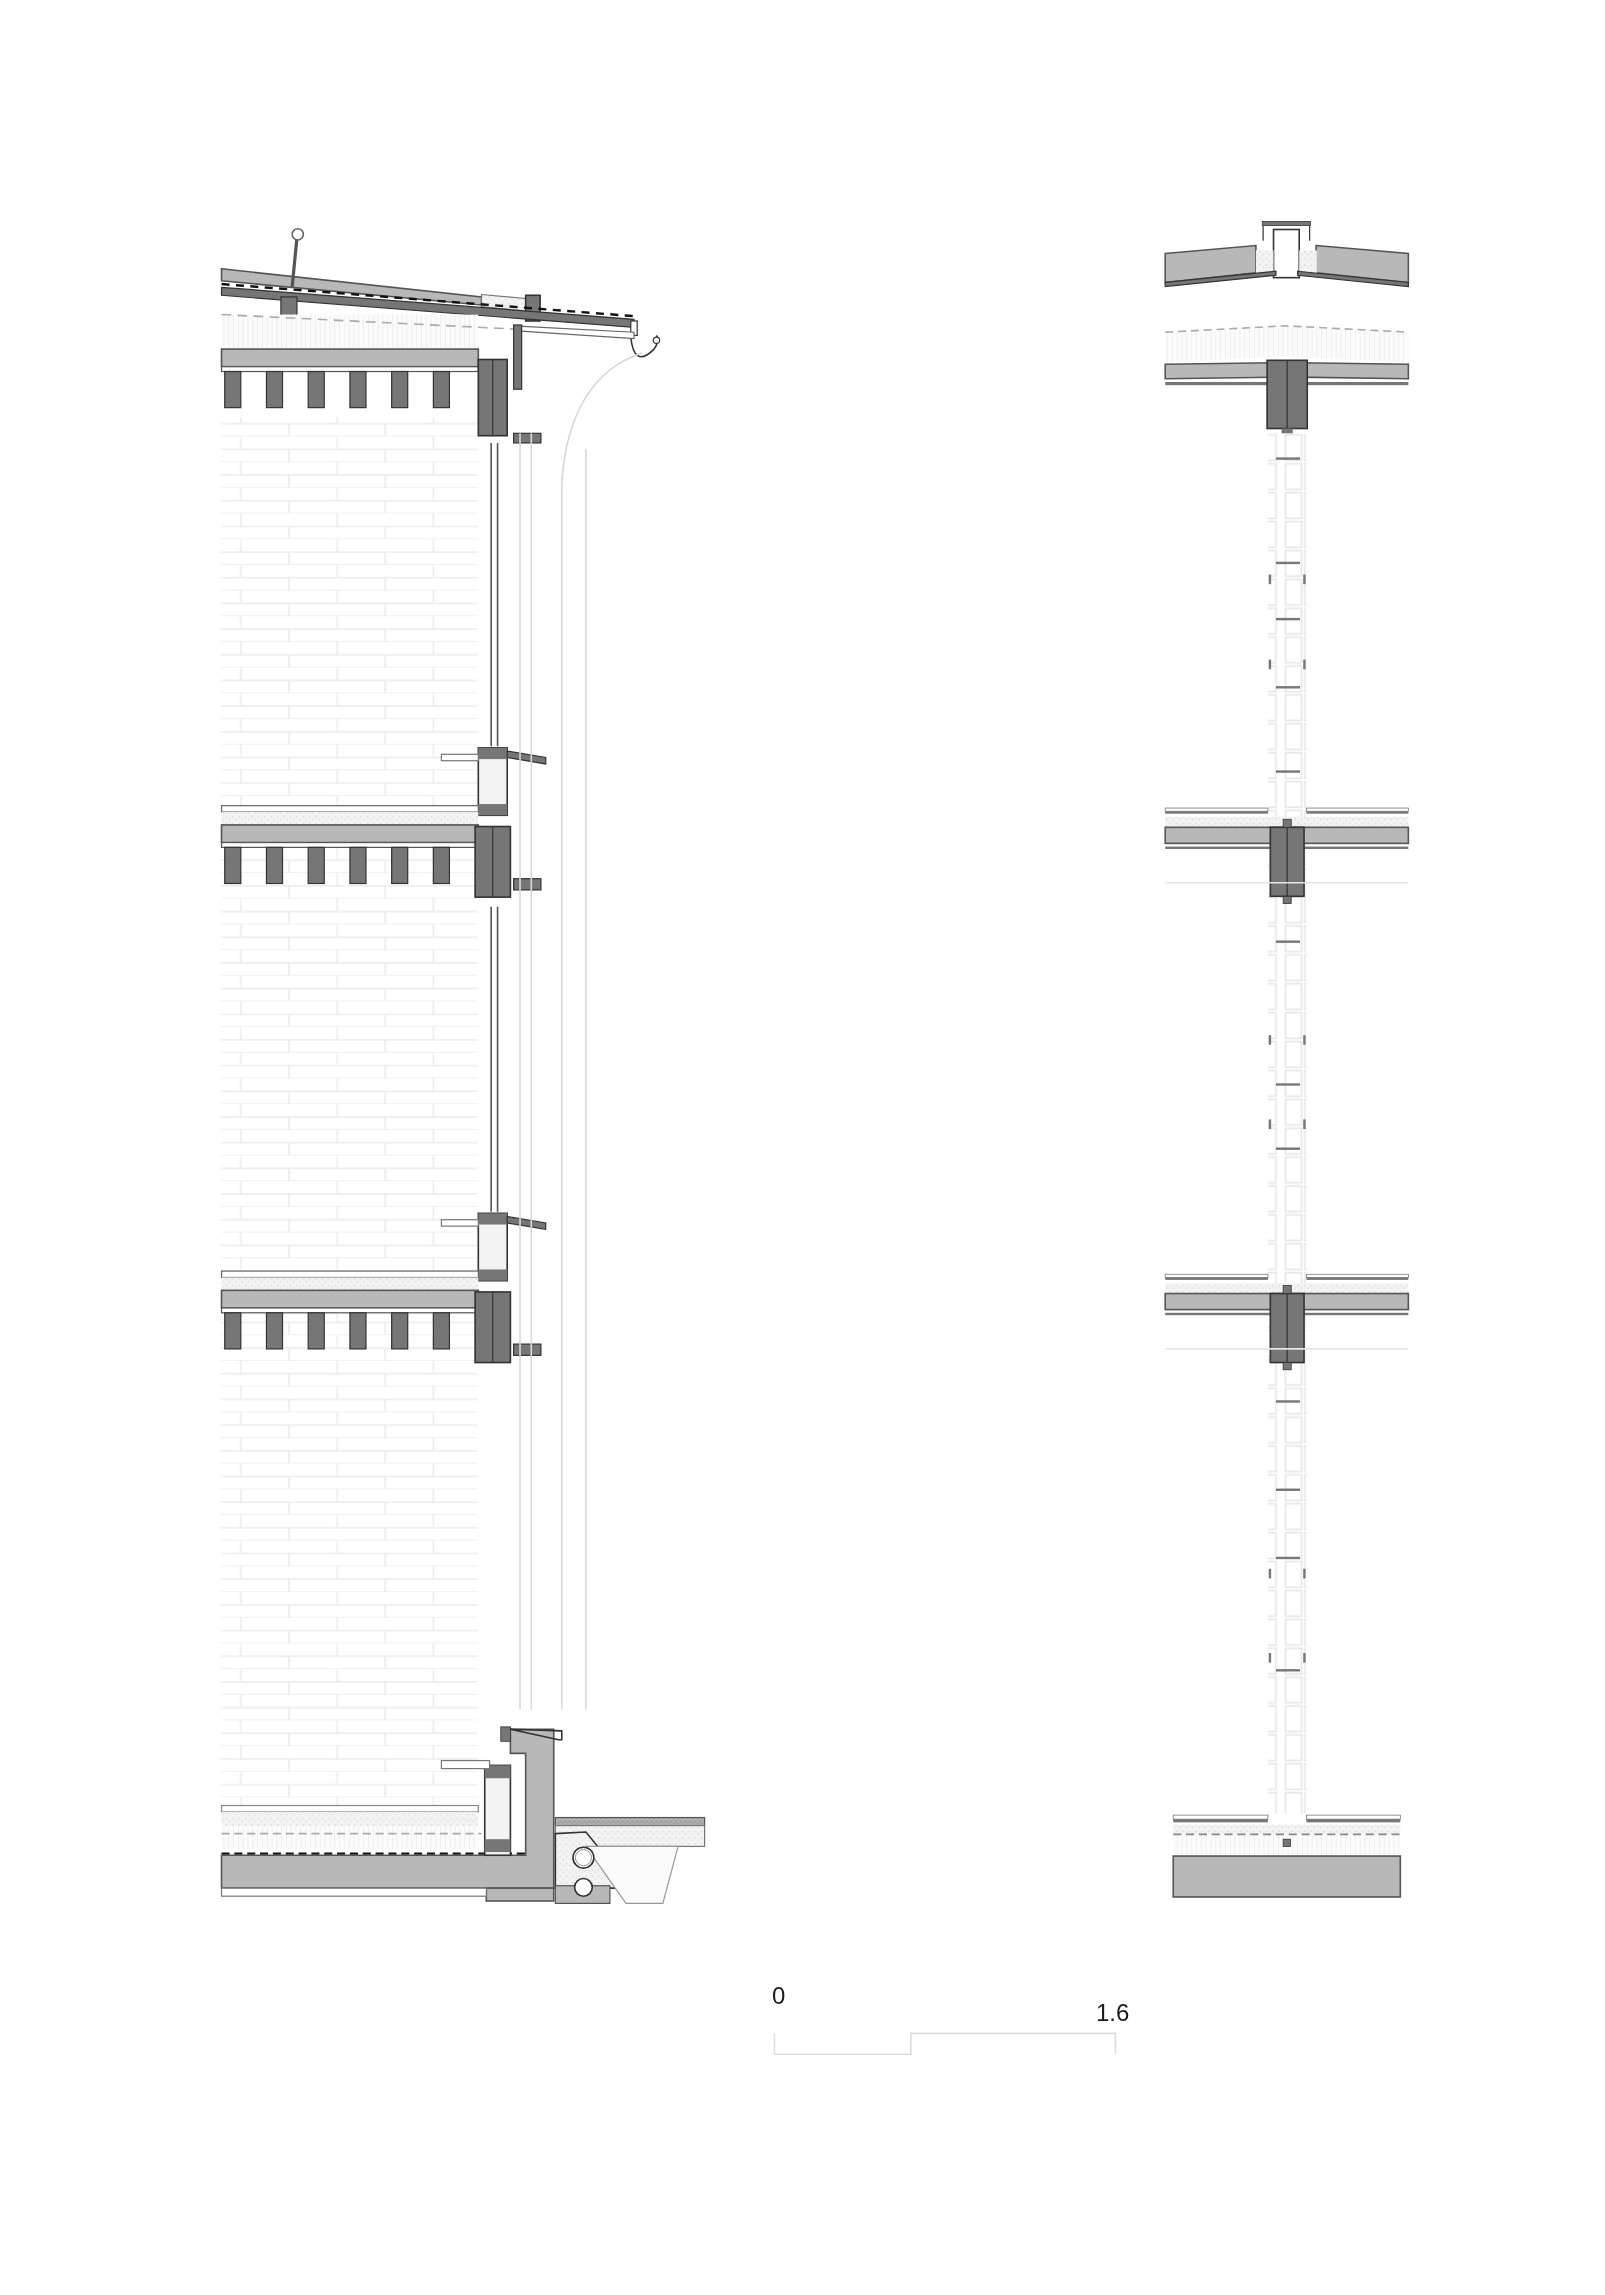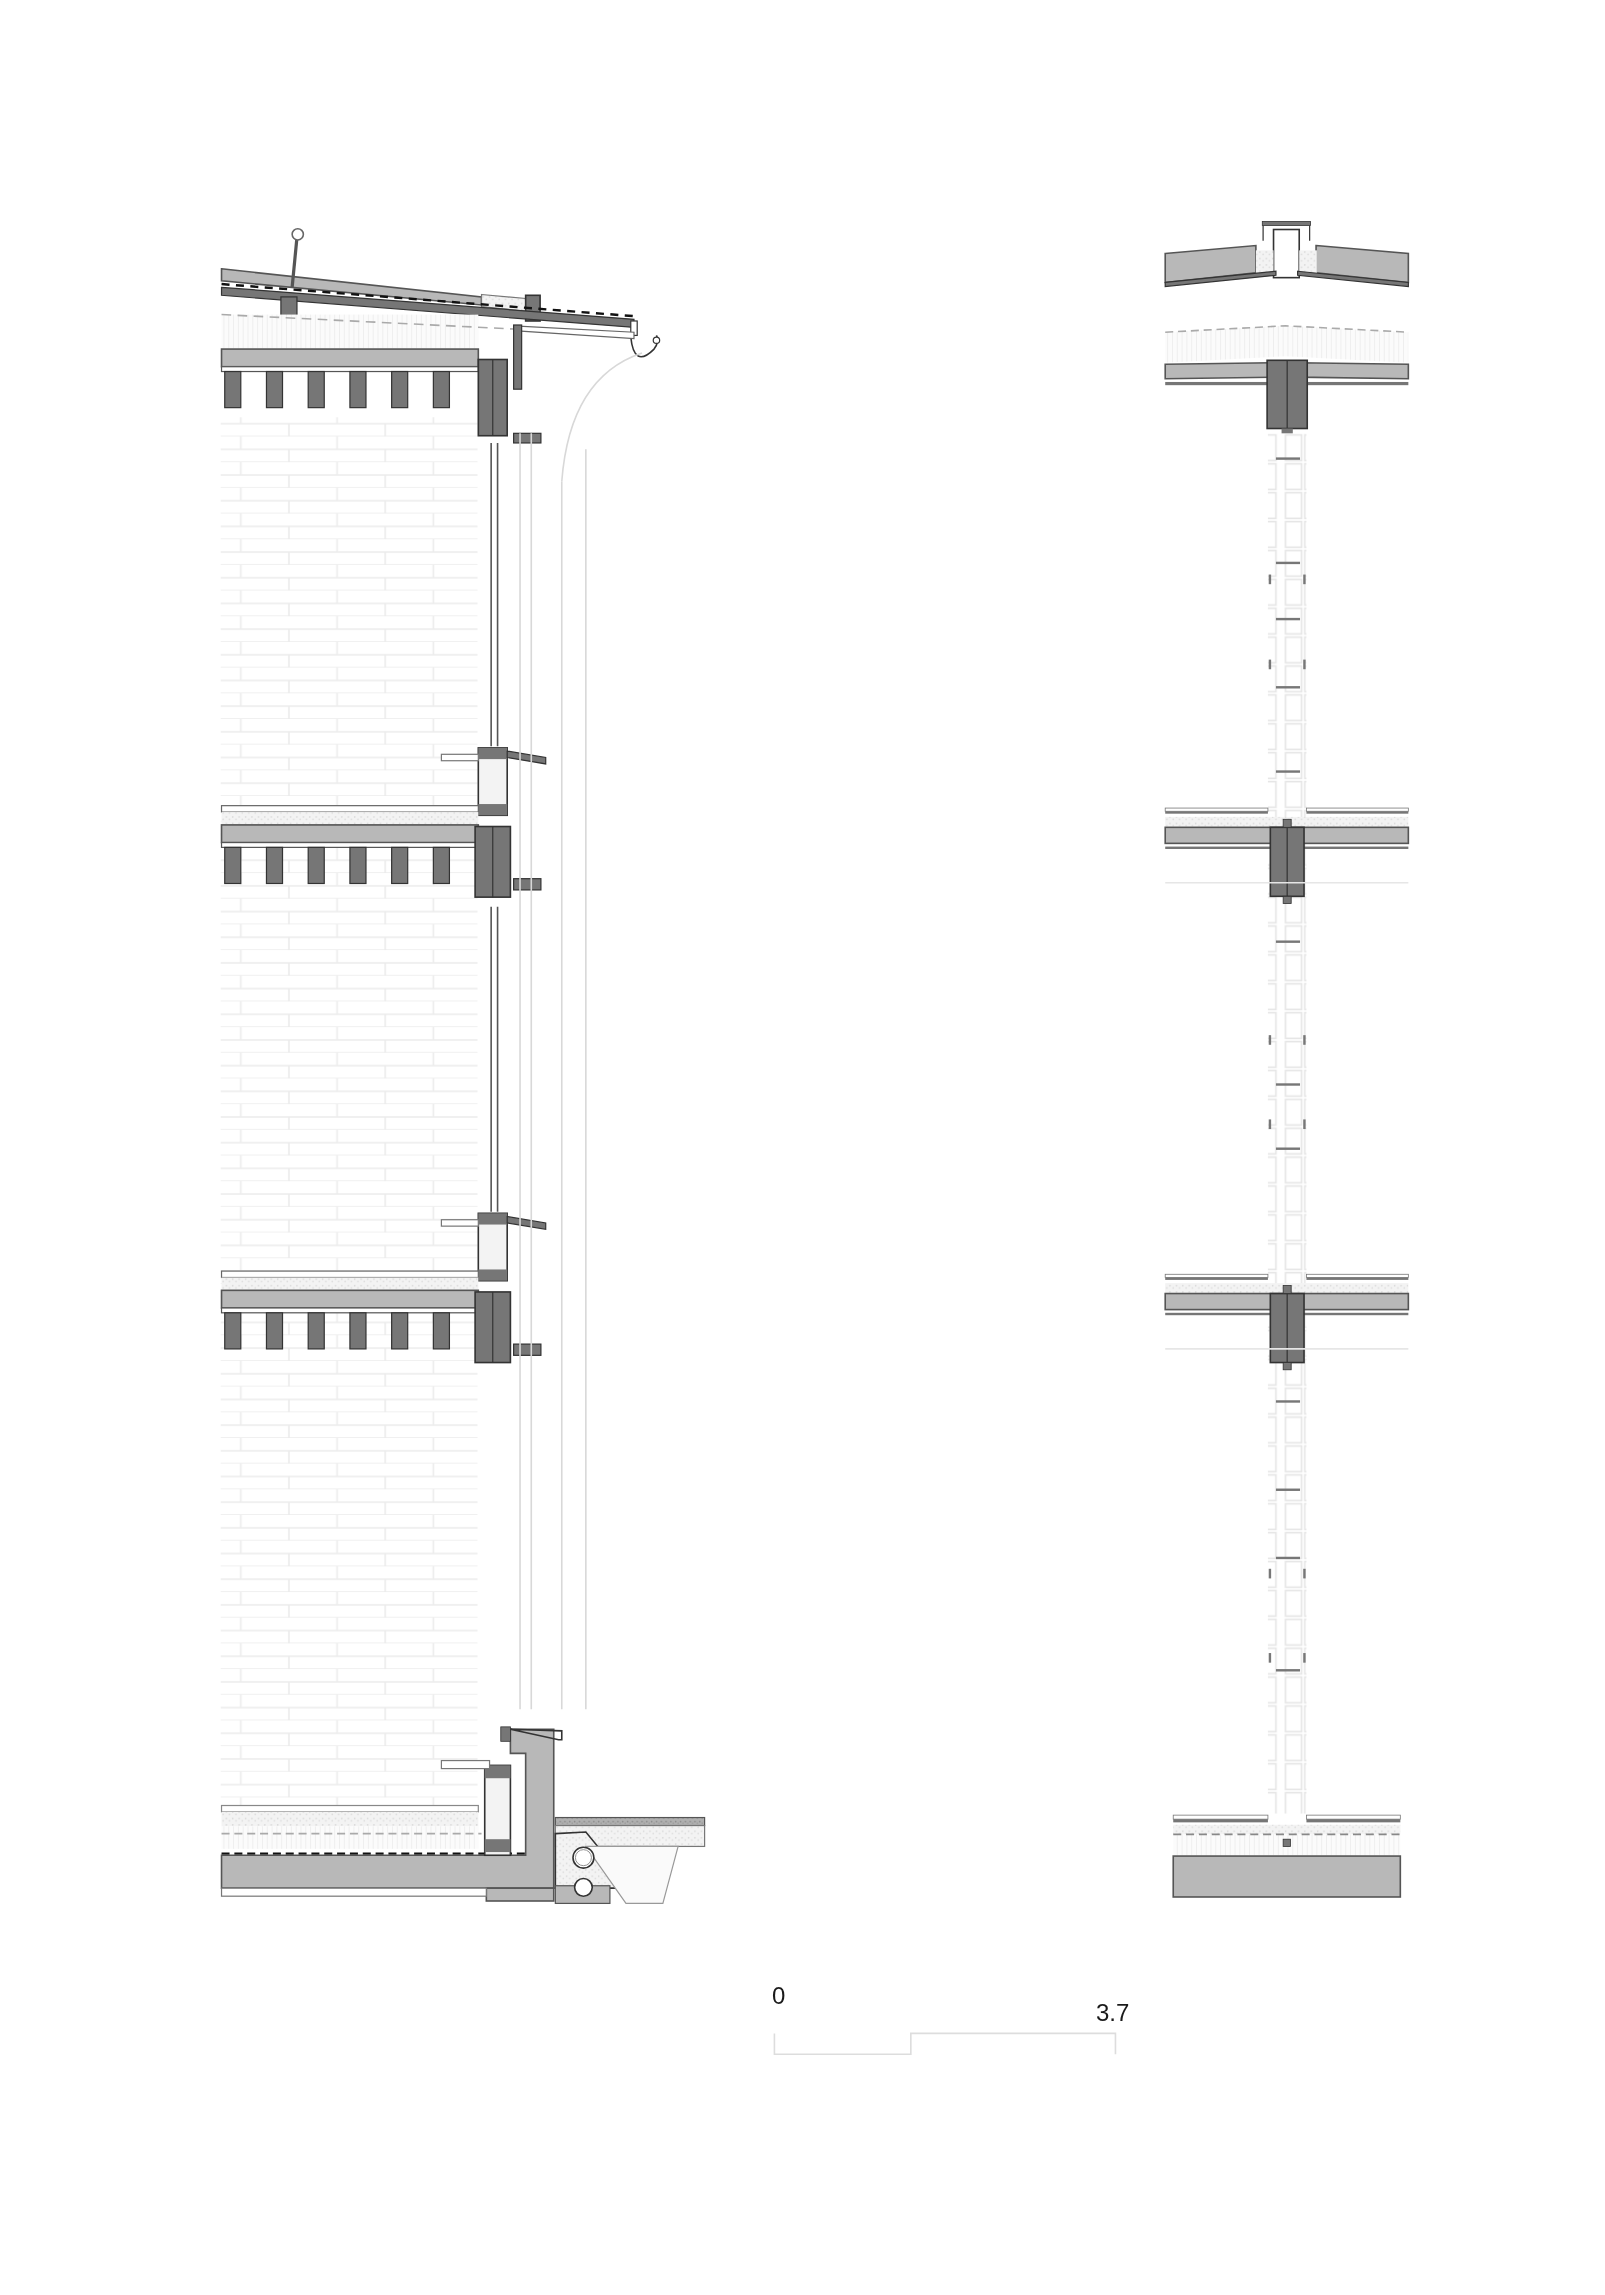--- a/index.html
+++ b/index.html
@@ -265,14 +265,14 @@
       <rect x="1462" y="2313" width="283" height="51" fill="#b8b8b8" stroke="#555" stroke-width="2"></rect>
     </g>
   </g>
 
   <g fill="none" stroke="#dddddd" stroke-width="2">
     <polyline points="965,2534 965,2560 1135,2560 1135,2534 1390,2534 1390,2560"></polyline>
   </g>
 </svg>
 
 <div id="scale-zero" class="scale-label">0</div>
-<div id="scale-max" class="scale-label">3.7</div>
+<div id="scale-max" class="scale-label">1.6</div>
 
 
 </body></html>

